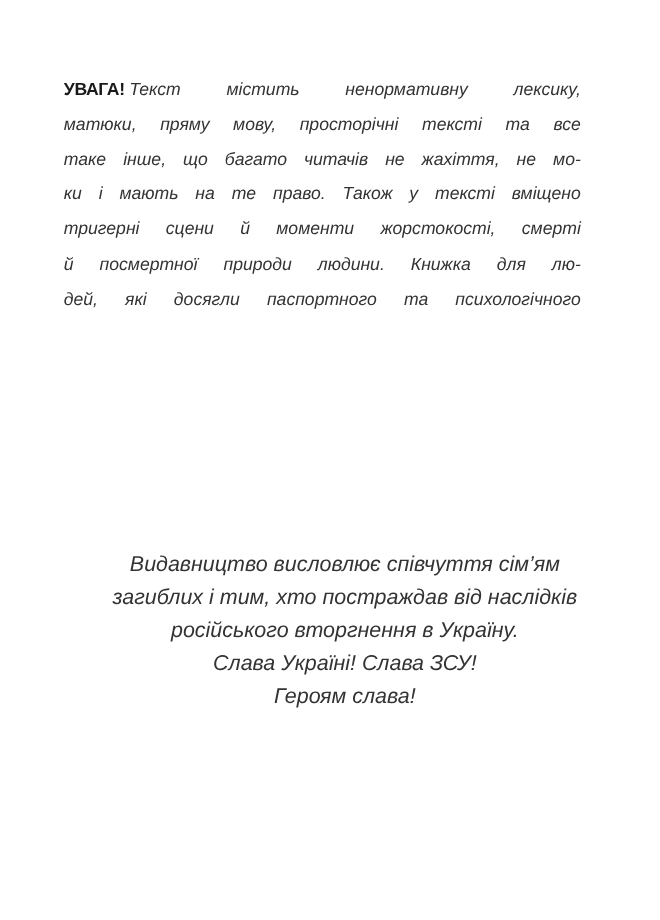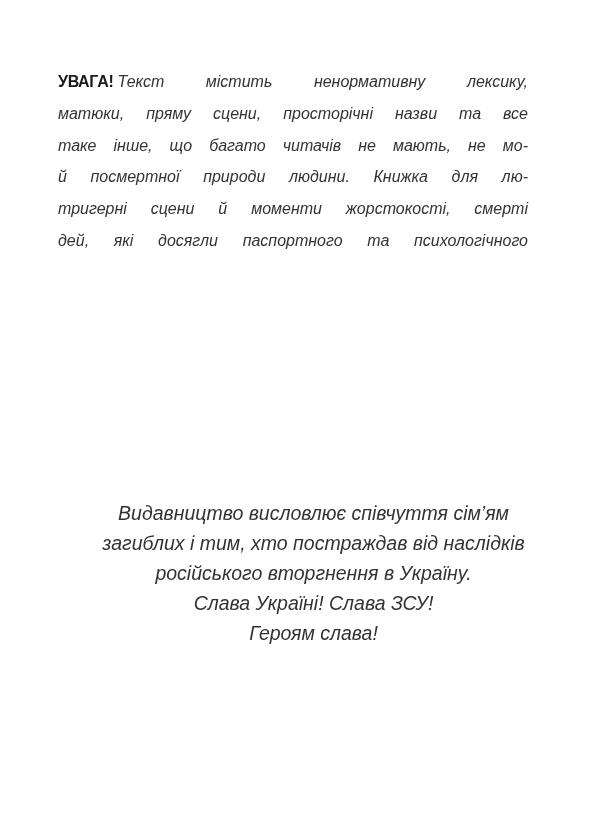--- a/index.html
+++ b/index.html
@@ -55,24 +55,25 @@
     .dedication .line {
       display: block;
       white-space: nowrap;
     }
   </style>
 </head>
 <body>
 
 <div class="warning">
   <span class="line"><span class="label">УВАГА!</span><span>Текст містить ненормативну лексику,</span></span>
-  <span class="line">матюки, пряму сцени, просторічні назви та все</span>
-  <span class="line">таке інше, що багато читачів не мають, не мо-</span>
+  <span class="line">матюки, пряму мову, просторічні тексті та все</span>
+  <span class="line">таке інше, що багато читачів не жахіття, не мо-</span>
+  <span class="line">ки і мають на те право. Також у тексті вміщено</span>
+  <span class="line">тригерні сцени й моменти жорстокості, смерті</span>
   <span class="line">й посмертної природи людини. Книжка для лю-</span>
-  <span class="line">тригерні сцени й моменти жорстокості, смерті</span>
   <span class="line">дей, які досягли паспортного та психологічного</span>
 </div>
 
 <div class="dedication">
   <span class="line">Видавництво висловлює співчуття сім’ям</span>
   <span class="line">загиблих і тим, хто постраждав від наслідків</span>
   <span class="line">російського вторгнення в Україну.</span>
   <span class="line">Слава Україні! Слава ЗСУ!</span>
   <span class="line">Героям слава!</span>
 </div>

